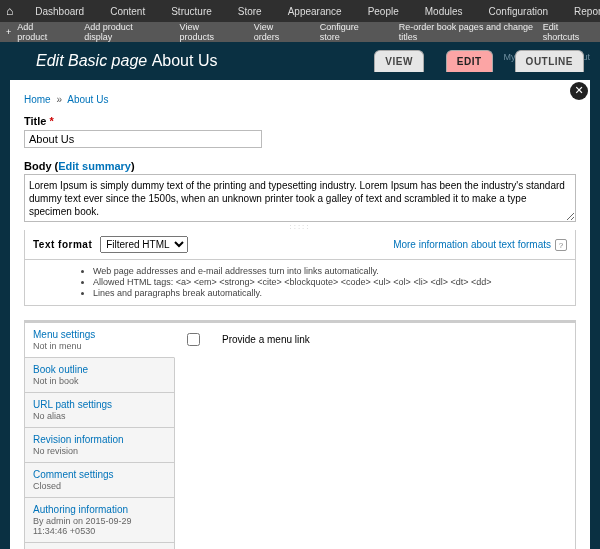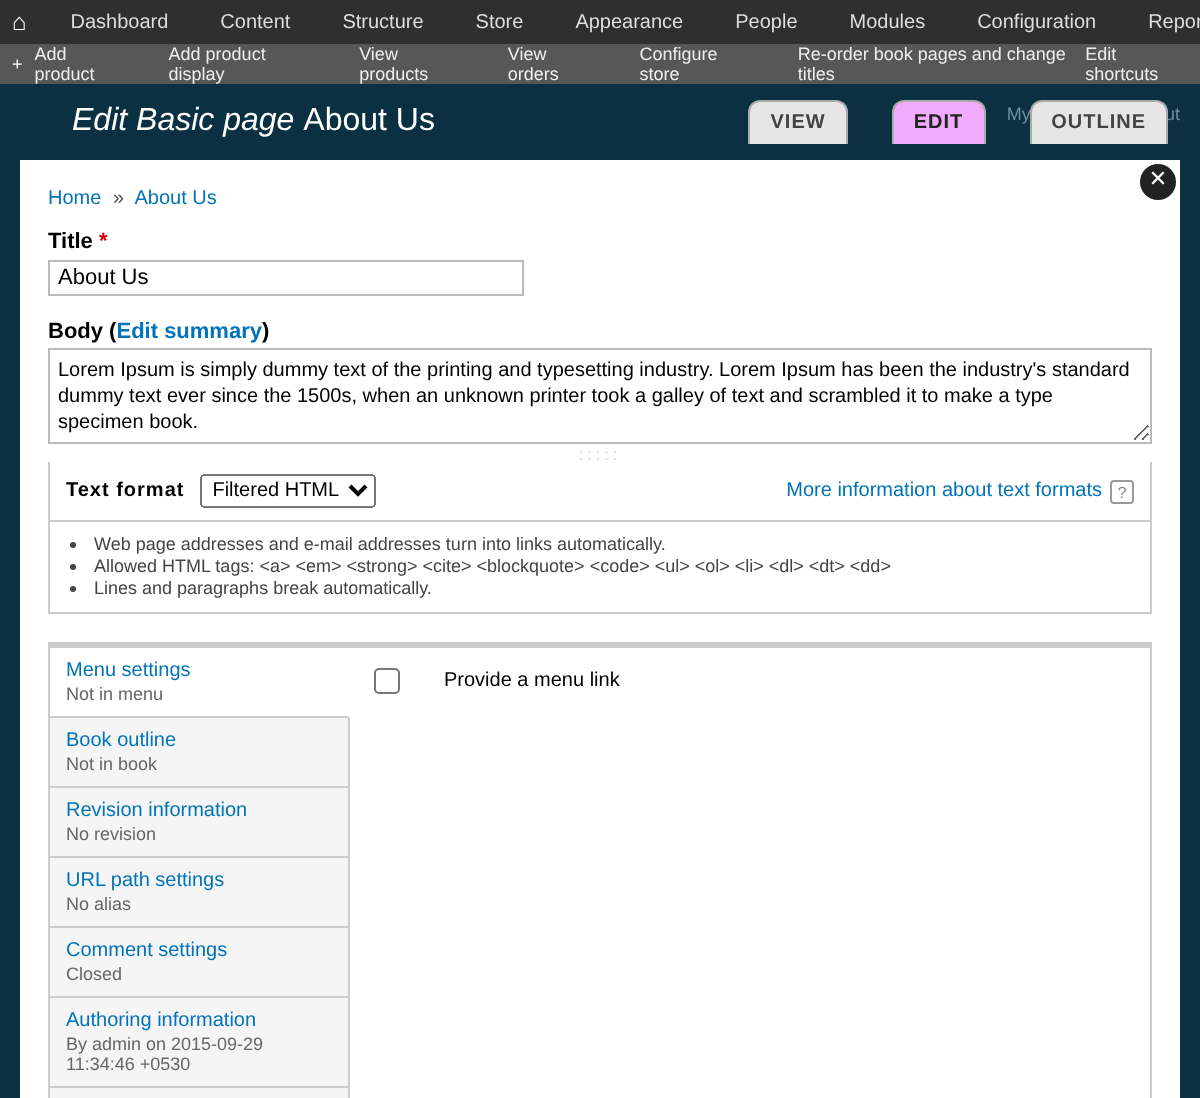--- a/index.html
+++ b/index.html
@@ -17,41 +17,41 @@
     .shortcut-bar .plus { color: #fff; margin-right: 6px; }
     .shortcut-bar .links { display: flex; gap: 22px; }
     .shortcut-bar .spacer { flex: 1; }
     .header-strip { background: #0a3042; height: 38px; position: relative; }
     .header-strip .title { position: absolute; left: 36px; top: 10px; color: #fff; font-size: 16px; font-style: italic; font-weight: normal; white-space: nowrap; }
     .header-strip .title .l2 { font-style: normal; font-weight: normal; }
     .header-strip .accounts { position: absolute; right: 10px; top: 10px; color: #6f8fa0; font-size: 9px; }
     .header-strip .accounts span { margin-left: 8px; }
     .tabs { position: absolute; right: 16px; top: 8px; display: flex; gap: 22px; }
     .tab { border: 1px solid #aaa; border-bottom: none; padding: 5px 10px; font-size: 10px; font-weight: bold; border-radius: 6px 6px 0 0; background: #e6e6e6; color: #444; cursor: pointer; letter-spacing: 0.5px; }
-    .tab.active { background: #f0abfc; color: #222; }
+    .tab.active { background: #fca5a5; color: #222; }
     .modal { background: #fff; margin: 0 10px 10px 10px; padding: 14px 14px 18px 14px; position: relative; border-radius: 0 0 2px 2px; }
     .close-circle { position: absolute; top: 2px; right: 2px; width: 18px; height: 18px; background: #222; color: #fff; border-radius: 50%; text-align: center; line-height: 17px; font-size: 11px; cursor: pointer; }
     .breadcrumb { font-size: 10px; color: #0073ba; margin-bottom: 10px; }
     .breadcrumb .sep { color: #555; margin: 0 3px; }
     .label { font-size: 11px; font-weight: bold; margin-bottom: 3px; }
     .label .req { color: #c00; }
     .text-input { width: 238px; padding: 2px 4px; font-size: 11px; border: 1px solid #bbb; }
     .section-gap { height: 12px; }
     .body-label { font-size: 11px; font-weight: bold; }
     .body-label .edit-summary { color: #0073ba; font-weight: bold; cursor: pointer; }
     .textarea { width: 100%; height: 48px; border: 1px solid #bbb; font-family: inherit; font-size: 10px; padding: 4px; resize: vertical; margin-top: 2px; line-height: 1.3; }
     .drag-handle { height: 6px; text-align: center; color: #ccc; font-size: 8px; line-height: 6px; letter-spacing: 2px; }
     .format-row { border: 1px solid #ccc; border-top: none; padding: 6px 8px; display: flex; align-items: center; font-size: 10px; }
     .format-row .lbl { font-weight: bold; margin-right: 8px; letter-spacing: 0.5px; }
     .format-row select { font-size: 10px; padding: 1px; }
     .format-row .spacer { flex: 1; }
     .format-row .more { color: #0073ba; cursor: pointer; }
     .format-row .info-icon { display: inline-block; width: 12px; height: 12px; border: 1px solid #999; border-radius: 2px; text-align: center; line-height: 11px; font-size: 8px; color: #888; margin-left: 4px; }
     .tips { border: 1px solid #ccc; border-top: none; padding: 6px 8px 6px 22px; font-size: 9px; color: #444; }
-    .tips li { margin-bottom: 1px; list-style: disc; }
+    .tips li { margin-bottom: 1px; list-style: disc; margin-left: 46px; }
     .vtabs-wrap { border: 1px solid #ccc; margin-top: 14px; background: #fff; border-top-width: 3px; }
     .vtabs { display: flex; }
     .vtabs-left { width: 150px; background: #f5f5f5; border-right: 1px solid #ccc; }
     .vtab { padding: 6px 8px; border-bottom: 1px solid #ccc; cursor: pointer; font-size: 10px; }
     .vtab.active { background: #fff; border-right: 1px solid #fff; margin-right: -1px; }
     .vtab .t { color: #0073ba; font-weight: normal; }
     .vtab .s { color: #666; font-size: 9px; margin-top: 1px; }
     .vtabs-right { flex: 1; padding: 10px 12px; font-size: 10px; }
     .checkbox-row { display: flex; align-items: center; gap: 22px; }
   </style>
@@ -155,26 +155,26 @@
       <div class="vtabs-left">
         <div class="vtab active">
           <div class="t">Menu settings</div>
           <div class="s">Not in menu</div>
         </div>
         <div class="vtab">
           <div class="t">Book outline</div>
           <div class="s">Not in book</div>
         </div>
         <div class="vtab">
+          <div class="t">URL path settings</div>
+          <div class="s">No alias</div>
+        </div>
+        <div class="vtab">
           <div class="t">Revision information</div>
           <div class="s">No revision</div>
-        </div>
-        <div class="vtab">
-          <div class="t">URL path settings</div>
-          <div class="s">No alias</div>
         </div>
         <div class="vtab">
           <div class="t">Comment settings</div>
           <div class="s">Closed</div>
         </div>
         <div class="vtab">
           <div class="t">Authoring information</div>
           <div class="s">By admin on 2015-09-29 11:34:46 +0530</div>
         </div>
         <div class="vtab">

